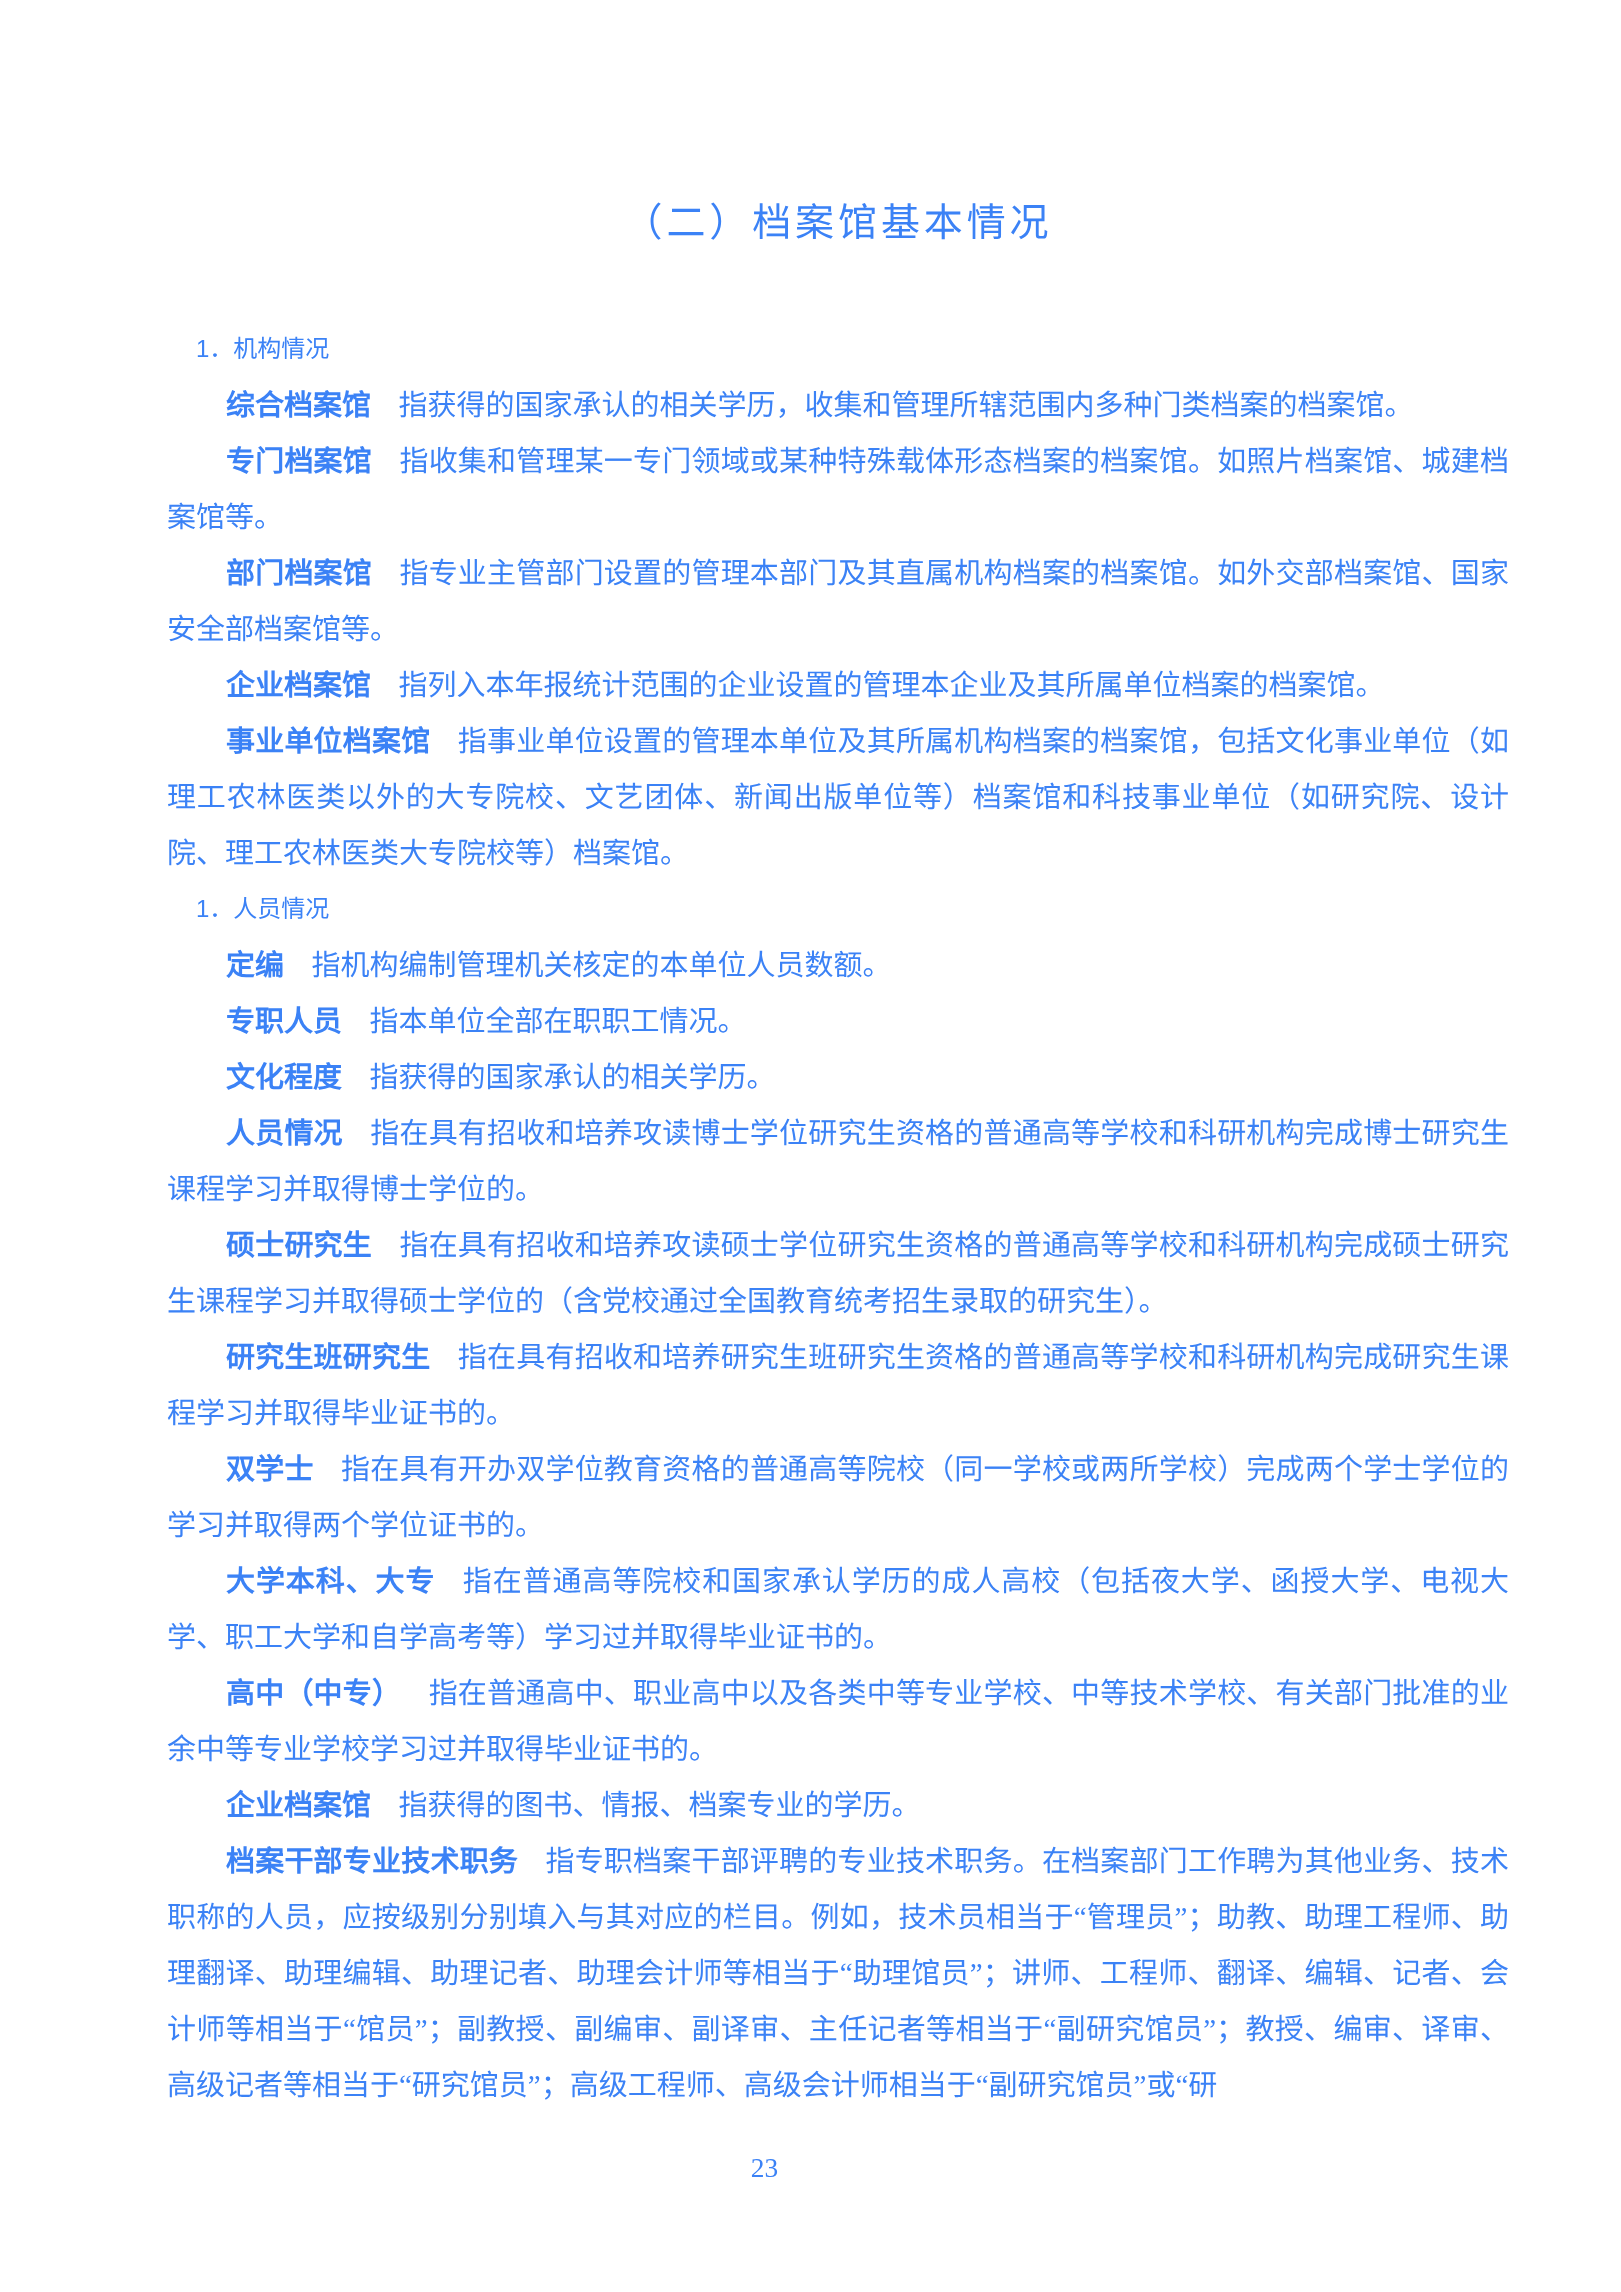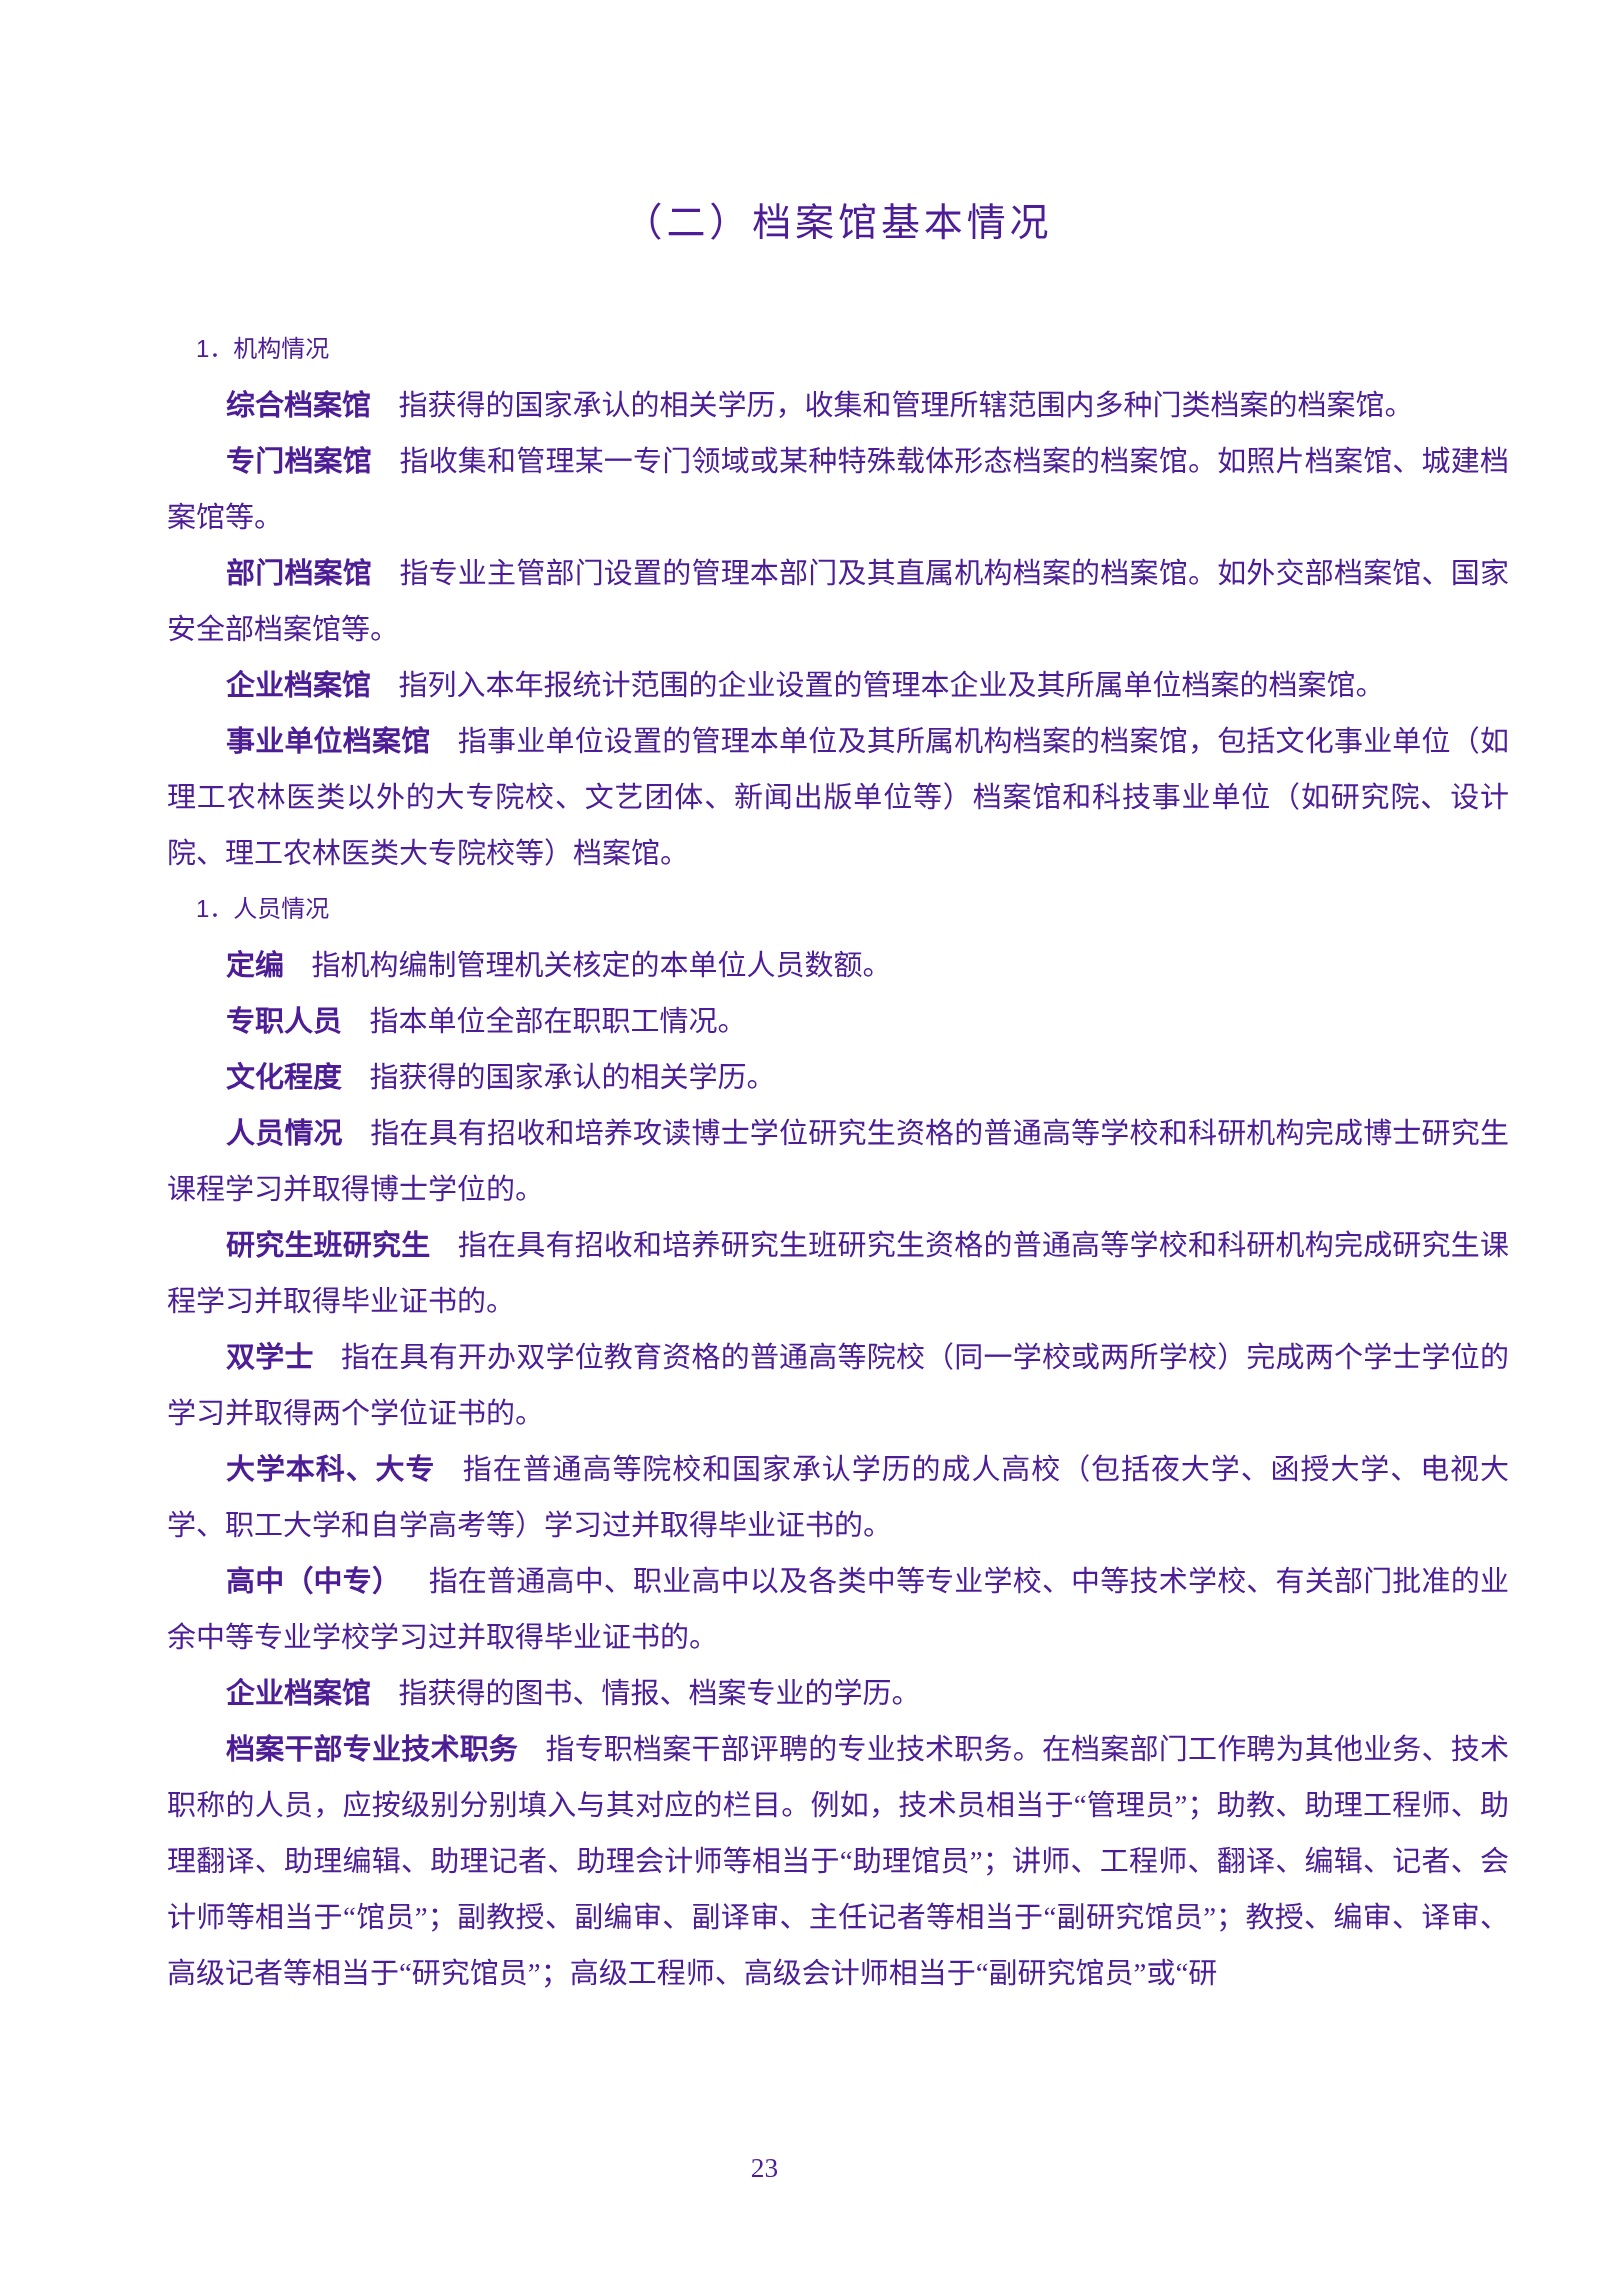--- a/index.html
+++ b/index.html
@@ -2,21 +2,21 @@
 <html lang="zh-CN"><head>
 <meta charset="utf-8">
 <style>
   html, body { margin: 0; padding: 0; background: #e8e8e8; }
   .page {
     position: relative;
     width: 1621px;
     height: 2293px;
     margin: 0 auto;
     background: #ffffff;
-    color: #4c1d95;
+    color: #3b82f6;
     font-family: "Liberation Serif", "DejaVu Serif", serif;
     overflow: hidden;
   }
   .content {
     position: absolute;
     top: 0; left: 0;
     box-sizing: border-box;
     width: 1621px;
     padding: 199px 112px 0 167px;
   }
@@ -76,20 +76,21 @@
     <p class="def-para"><span class="term">部门档案馆</span><span class="def">指专业主管部门设置的管理本部门及其直属机构档案的档案馆。如外交部档案馆、国家安全部档案馆等。</span></p>
     <p class="def-para"><span class="term">企业档案馆</span><span class="def">指列入本年报统计范围的企业设置的管理本企业及其所属单位档案的档案馆。</span></p>
     <p class="def-para"><span class="term">事业单位档案馆</span><span class="def">指事业单位设置的管理本单位及其所属机构档案的档案馆，包括文化事业单位（如理工农林医类以外的大专院校、文艺团体、新闻出版单位等）档案馆和科技事业单位（如研究院、设计院、理工农林医类大专院校等）档案馆。</span></p>
 
     <h2 class="section-heading">1．人员情况</h2>
 
     <p class="def-para"><span class="term">定编</span><span class="def">指机构编制管理机关核定的本单位人员数额。</span></p>
     <p class="def-para"><span class="term">专职人员</span><span class="def">指本单位全部在职职工情况。</span></p>
     <p class="def-para"><span class="term">文化程度</span><span class="def">指获得的国家承认的相关学历。</span></p>
     <p class="def-para"><span class="term">人员情况</span><span class="def">指在具有招收和培养攻读博士学位研究生资格的普通高等学校和科研机构完成博士研究生课程学习并取得博士学位的。</span></p>
+    <p class="def-para"><span class="term">硕士研究生</span><span class="def">指在具有招收和培养攻读硕士学位研究生资格的普通高等学校和科研机构完成硕士研究生课程学习并取得硕士学位的（含党校通过全国教育统考招生录取的研究生）。</span></p>
     <p class="def-para"><span class="term">研究生班研究生</span><span class="def">指在具有招收和培养研究生班研究生资格的普通高等学校和科研机构完成研究生课程学习并取得毕业证书的。</span></p>
     <p class="def-para"><span class="term">双学士</span><span class="def">指在具有开办双学位教育资格的普通高等院校（同一学校或两所学校）完成两个学士学位的学习并取得两个学位证书的。</span></p>
     <p class="def-para"><span class="term">大学本科、大专</span><span class="def">指在普通高等院校和国家承认学历的成人高校（包括夜大学、函授大学、电视大学、职工大学和自学高考等）学习过并取得毕业证书的。</span></p>
     <p class="def-para"><span class="term">高中（中专）</span><span class="def">指在普通高中、职业高中以及各类中等专业学校、中等技术学校、有关部门批准的业余中等专业学校学习过并取得毕业证书的。</span></p>
     <p class="def-para"><span class="term">企业档案馆</span><span class="def">指获得的图书、情报、档案专业的学历。</span></p>
     <p class="def-para"><span class="term">档案干部专业技术职务</span><span class="def">指专职档案干部评聘的专业技术职务。在档案部门工作聘为其他业务、技术职称的人员，应按级别分别填入与其对应的栏目。例如，技术员相当于“管理员”；助教、助理工程师、助理翻译、助理编辑、助理记者、助理会计师等相当于“助理馆员”；讲师、工程师、翻译、编辑、记者、会计师等相当于“馆员”；副教授、副编审、副译审、主任记者等相当于“副研究馆员”；教授、编审、译审、高级记者等相当于“研究馆员”；高级工程师、高级会计师相当于“副研究馆员”或“研</span></p>
 
   </div>
 
   <div class="page-number">23</div>

